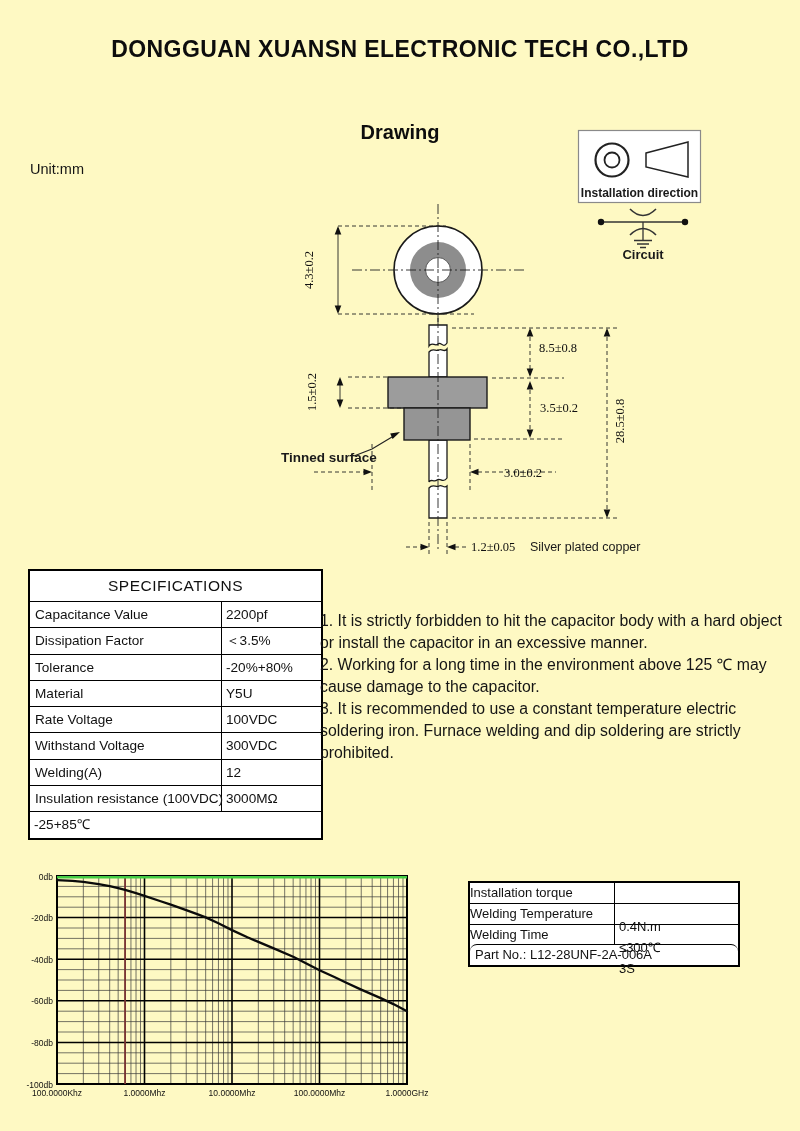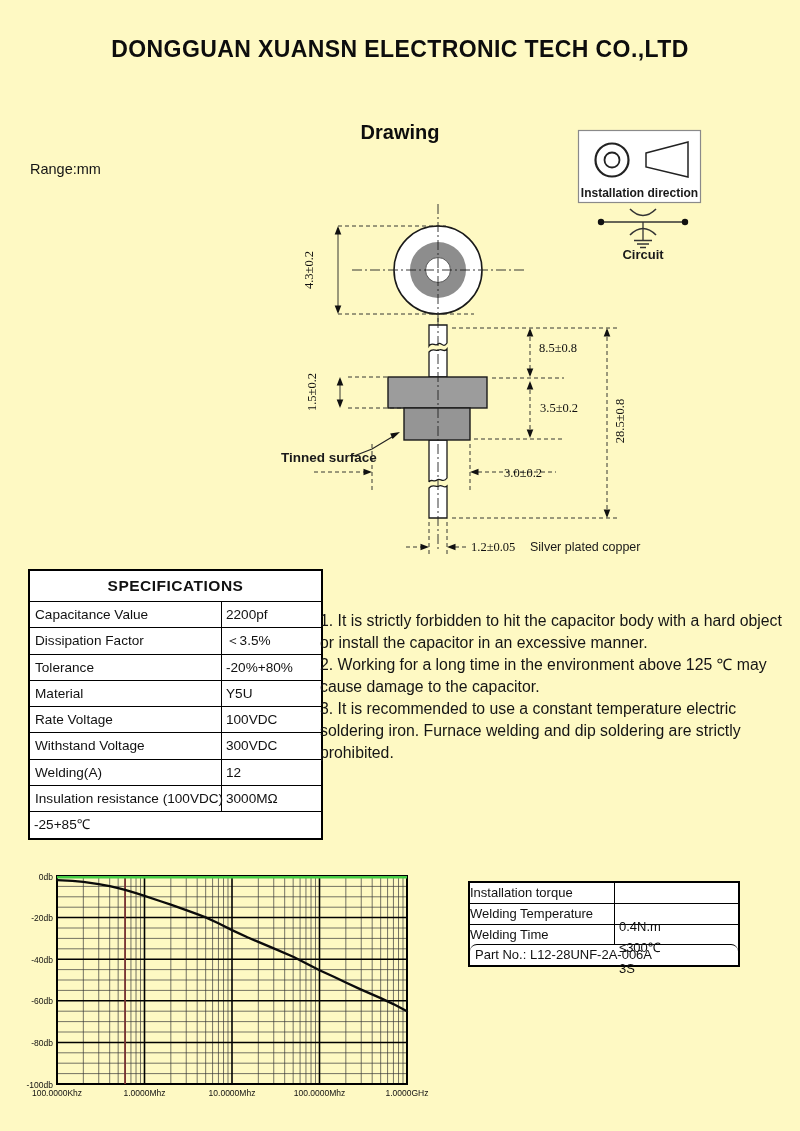--- a/index.html
+++ b/index.html
@@ -11,21 +11,21 @@
   .abs { position:absolute; }
   .company-title { left:0; right:0; top:36px; text-align:center;
     font-size:23px; font-weight:bold; letter-spacing:0.4px; color:#0d0d0d; }
   .doc-title { left:0; right:0; top:97px; text-align:center;
     font-size:20px; font-weight:bold; color:#0d0d0d;margin-top:24px; }
   .unit-label { left:30px; top:161px; font-size:14.5px; color:#151515; }
 
   
   .spec-table { left:28px; top:569px; width:295px; border:2px solid #000; background:#fff; }
   .spec-title { height:30px; line-height:30px; text-align:center;
-    font-weight:bold; font-size:15.5px; letter-spacing:0.5px; }
+    font-weight:normal; font-size:15.5px; letter-spacing:0.5px; }
   .spec-row { display:flex; border-top:1.5px solid #000; height:26.3px; }
   .spec-label { width:192px; border-right:1.5px solid #000; padding-left:5px;
     font-size:13.6px; line-height:25px; white-space:nowrap; }
   .spec-value { flex:1; padding-left:4px; font-size:13.6px; line-height:25px; white-space:nowrap; }
 
   
   .note-block { left:320px; top:610px; width:476px; font-size:15.8px; line-height:22px; color:#151515; }
 
   
   .params-table { left:468px; top:881px; width:272px; border:2px solid #000; background:#fff; }
@@ -40,21 +40,21 @@
   .dim-text { font-family:"Liberation Serif", serif; font-size:12.5px; fill:#111; }
   .lbl-bold { font-weight:bold; fill:#1a1a1a; }
 </style>
 </head>
 <body>
 
 <div id="page">
 
   <div class="abs company-title">DONGGUAN XUANSN ELECTRONIC TECH CO.,LTD</div>
   <div class="abs doc-title">Drawing</div>
-  <div class="abs unit-label">Range:mm</div>
+  <div class="abs unit-label">Unit:mm</div>
 
   <svg class="abs" style="left:575px; top:128px;" width="132" height="134" viewBox="575 128 132 134">
     <rect x="578.5" y="130.5" width="122" height="72" fill="#ffffff" stroke="#8a8a8a" stroke-width="1.2"></rect>
     <g stroke="#222" fill="#fff">
       <circle cx="612" cy="160" r="16.5" stroke-width="2.2"></circle>
       <circle cx="612" cy="160" r="7.5" stroke-width="1.8"></circle>
     </g>
     <path d="M646 153 L688 142 L688 177 L646 167 Z" fill="#fff" stroke="#222" stroke-width="1.5"></path>
     <text x="639.5" y="197" text-anchor="middle" class="lbl-bold" font-size="12">Installation direction</text>
     <g stroke="#333" fill="none" stroke-width="1.3">

